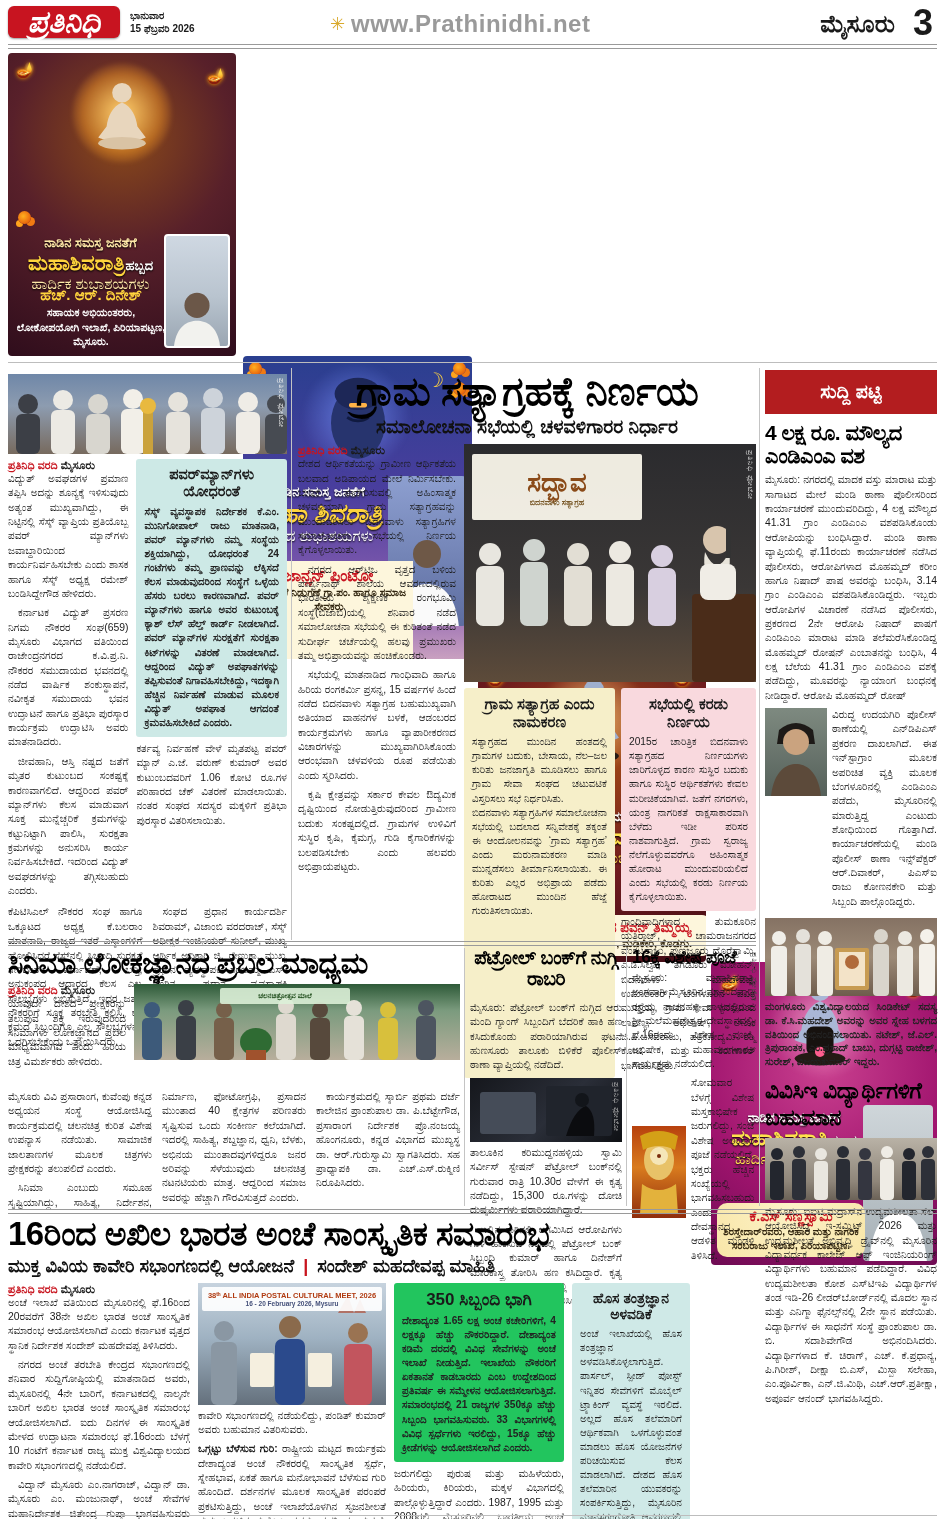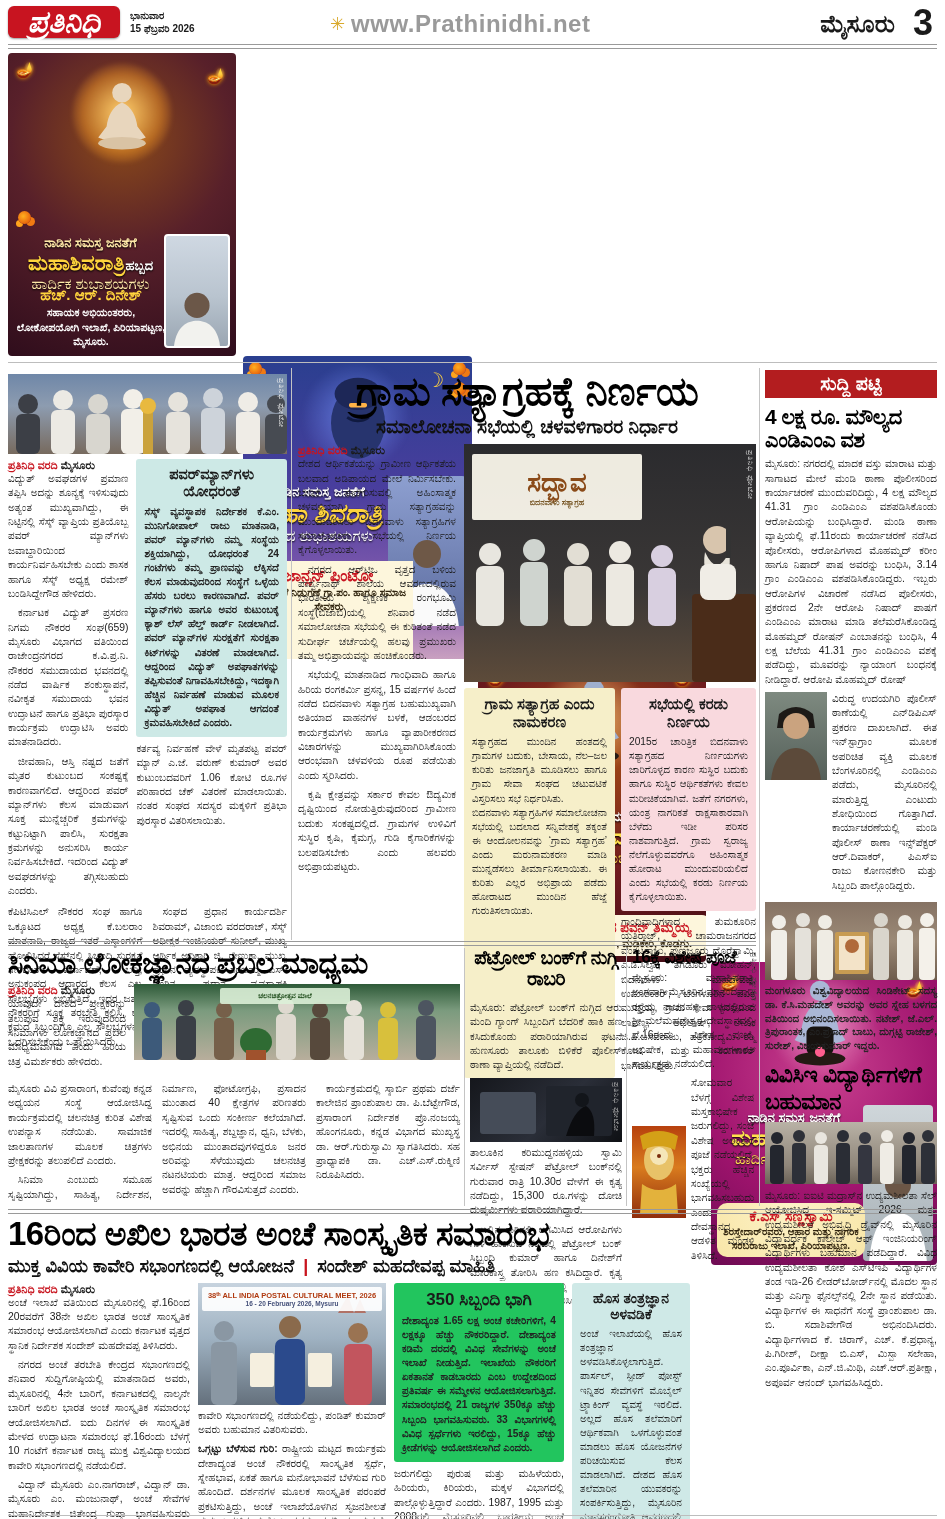--- a/index.html
+++ b/index.html
@@ -321,21 +321,21 @@
             </div>
           </div>
         </div>
       </div>
     </div>
   </div>
 
   <div class="abs vrule" style="left:759px;top:368px;height:838px;"></div>
 
   <div class="abs" style="left:765px;top:370px;width:172px;height:836px;">
-    <div class="brief-banner" style="height:28px;">
+    <div class="brief-banner" style="height:44px;">
       <span>ಸುದ್ದಿ ಪಟ್ಟಿ</span>
     </div>
     <div class="hl" style="font-size:21px;margin-top:8px;">4 ಲಕ್ಷ ರೂ. ಮೌಲ್ಯದ ಎಂಡಿಎಂಎ ವಶ</div>
     <div class="body" style="margin-top:6px;">
       <p class="noind">ಮೈಸೂರು: ನಗರದಲ್ಲಿ ಮಾದಕ ವಸ್ತು ಮಾರಾಟ ಮತ್ತು ಸಾಗಾಟದ ಮೇಲೆ ಮಂಡಿ ಠಾಣಾ ಪೊಲೀಸರಿಂದ ಕಾರ್ಯಾಚರಣೆ ಮುಂದುವರಿದಿದ್ದು, 4 ಲಕ್ಷ ಮೌಲ್ಯದ 41.31 ಗ್ರಾಂ ಎಂಡಿಎಂಎ ವಶಪಡಿಸಿಕೊಂಡು ಆರೋಪಿಯನ್ನು ಬಂಧಿಸಿದ್ದಾರೆ. ಮಂಡಿ ಠಾಣಾ ವ್ಯಾಪ್ತಿಯಲ್ಲಿ ಫೆ.11ರಂದು ಕಾರ್ಯಾಚರಣೆ ನಡೆಸಿದ ಪೊಲೀಸರು, ಆರೋಪಿಗಳಾದ ಮೊಹಮ್ಮದ್ ಕರೀಂ ಹಾಗೂ ನಿಷಾದ್ ಪಾಷ ಅವರನ್ನು ಬಂಧಿಸಿ, 3.14 ಗ್ರಾಂ ಎಂಡಿಎಂಎ ವಶಪಡಿಸಿಕೊಂಡಿದ್ದರು. ಇಬ್ಬರು ಆರೋಪಿಗಳ ವಿಚಾರಣೆ ನಡೆಸಿದ ಪೊಲೀಸರು, ಪ್ರಕರಣದ 2ನೇ ಆರೋಪಿ ನಿಷಾದ್ ಪಾಷಗೆ ಎಂಡಿಎಂಎ ಮಾರಾಟ ಮಾಡಿ ತಲೆಮರೆಸಿಕೊಂಡಿದ್ದ ಮೊಹಮ್ಮದ್ ರೋಷನ್ ಎಂಬಾತನನ್ನು ಬಂಧಿಸಿ, 4 ಲಕ್ಷ ಬೆಲೆಯ 41.31 ಗ್ರಾಂ ಎಂಡಿಎಂಎ ವಶಕ್ಕೆ ಪಡೆದಿದ್ದು, ಮೂವರನ್ನು ನ್ಯಾಯಾಂಗ ಬಂಧನಕ್ಕೆ ನೀಡಿದ್ದಾರೆ. ಆರೋಪಿ ಮೊಹಮ್ಮದ್ ರೋಷ್</p>
     </div>
     <div style="display:flex;gap:5px;">
       <div class="photo" style="width:62px;height:88px;background:linear-gradient(180deg,#7e8a80,#55605a);flex:none;">
         <svg width="62" height="88" viewBox="0 0 62 88">
             <path d="M14 22 q17 -14 34 0 l2 14 h-38 Z" fill="#1d1a17"></path>
@@ -466,21 +466,21 @@
               <rect x="244" y="34" width="20" height="42" rx="5"></rect>
             </g>
           <g fill="#4d5560">
               <circle cx="292" cy="24" r="8"></circle>
               <rect x="282" y="32" width="20" height="44" rx="5"></rect>
             </g>
         </svg>
         
       </div>
     </div>
-    <div class="body" style="margin-top:8px;column-count:3;column-gap:10px;">
+    <div class="body" style="margin-top:16px;column-count:3;column-gap:10px;">
       <p class="noind">ಮೈಸೂರು ವಿವಿ ಪ್ರಸಾರಾಂಗ, ಕುವೆಂಪು ಕನ್ನಡ ಅಧ್ಯಯನ ಸಂಸ್ಥೆ ಆಯೋಜಿಸಿದ್ದ ಕಾರ್ಯಕ್ರಮದಲ್ಲಿ ಚಲನಚಿತ್ರ ಕುರಿತ ವಿಶೇಷ ಉಪನ್ಯಾಸ ನಡೆಯಿತು. ಸಾಮಾಜಿಕ ಜಾಲತಾಣಗಳ ಮೂಲಕ ಚಿತ್ರಗಳು ಪ್ರೇಕ್ಷಕರನ್ನು ತಲುಪಲಿದೆ ಎಂದರು.</p>
       <p>ಸಿನಿಮಾ ಎಂಬುದು ಸಮೂಹ ಸೃಷ್ಟಿಯಾಗಿದ್ದು, ಸಾಹಿತ್ಯ, ನಿರ್ದೇಶನ, ನಿರ್ಮಾಣ, ಫೋಟೋಗ್ರಫಿ, ಪ್ರಸಾದನ ಮುಂತಾದ 40 ಕ್ಷೇತ್ರಗಳ ಪರಿಣತರು ಸೃಷ್ಟಿಸುವ ಒಂದು ಸಂಕೀರ್ಣ ಕಲೆಯಾಗಿದೆ. ಇದರಲ್ಲಿ ಸಾಹಿತ್ಯ, ಶಬ್ದಜ್ಞಾನ, ಧ್ವನಿ, ಬೆಳಕು, ಅಭಿನಯ ಮುಂತಾದವುಗಳಿದ್ದರೂ ಜನರ ಅರಿವನ್ನು ಸೆಳೆಯುವುದು ಚಲನಚಿತ್ರ ನಟನಟಿಯರು ಮಾತ್ರ. ಆದ್ದರಿಂದ ಸಮಾಜ ಅವರನ್ನು ಹೆಚ್ಚಾಗಿ ಗೌರವಿಸುತ್ತದೆ ಎಂದರು.</p>
       <p>ಕಾರ್ಯಕ್ರಮದಲ್ಲಿ ಸ್ಕಾರ್ಬಿ ಪ್ರಥಮ ದರ್ಜೆ ಕಾಲೇಜಿನ ಪ್ರಾಂಶುಪಾಲ ಡಾ. ಪಿ.ಬೆಟ್ಟೇಗೌಡ, ಪ್ರಸಾರಾಂಗ ನಿರ್ದೇಶಕ ಪ್ರೊ.ನಂಜಯ್ಯ ಹೊಂಗನೂರು, ಕನ್ನಡ ವಿಭಾಗದ ಮುಖ್ಯಸ್ಥ ಡಾ. ಆರ್.ಗುರುಸ್ವಾಮಿ ಸ್ವಾಗತಿಸಿದರು. ಸಹ ಪ್ರಾಧ್ಯಾಪಕಿ ಡಾ. ಎಚ್.ಎಸ್.ರುಕ್ಮಿಣಿ ನಿರೂಪಿಸಿದರು.</p>
     </div>
   </div>
 
   <div class="abs vrule" style="left:464px;top:948px;height:258px;"></div>
 
   <div class="abs" style="left:470px;top:948px;width:152px;height:258px;">
     <div class="hl" style="font-size:19px;text-align:center;">ಪೆಟ್ರೋಲ್ ಬಂಕ್‌ಗೆ ನುಗ್ಗಿ ರಾಬರಿ</div>

